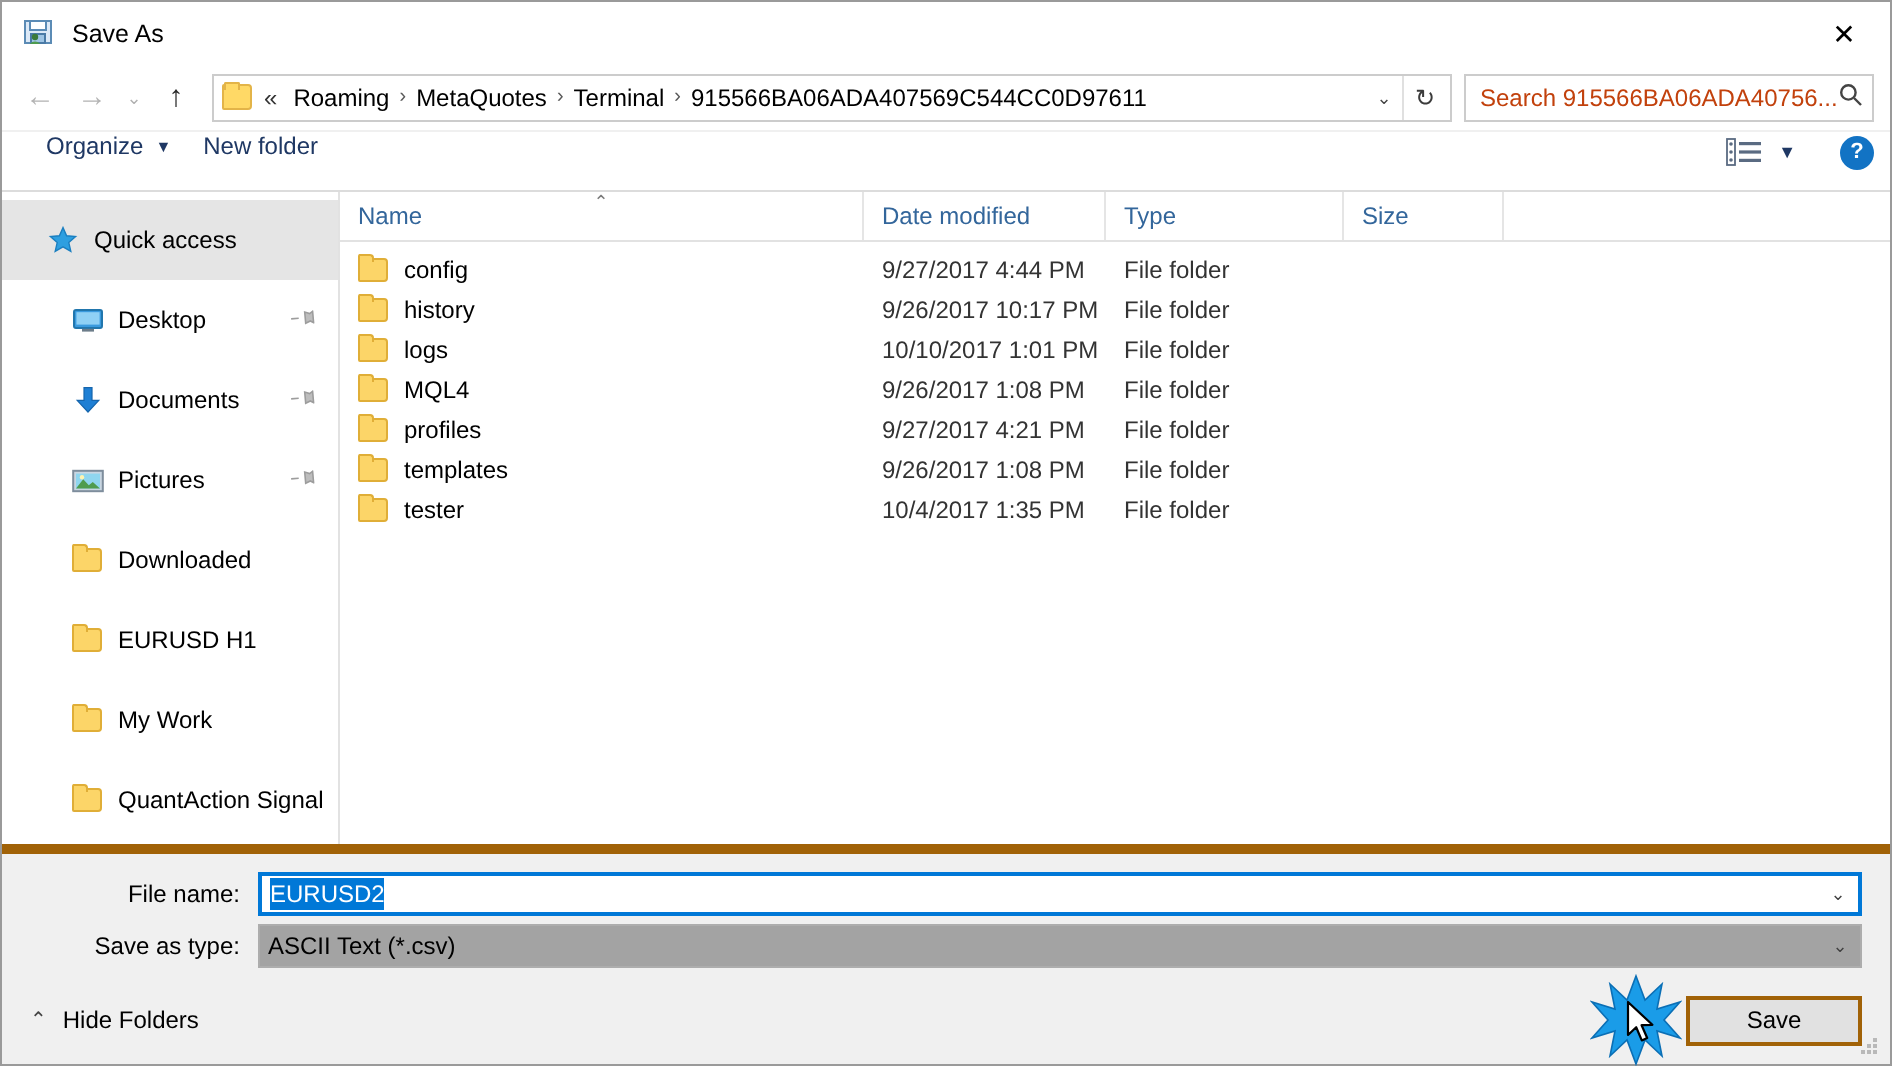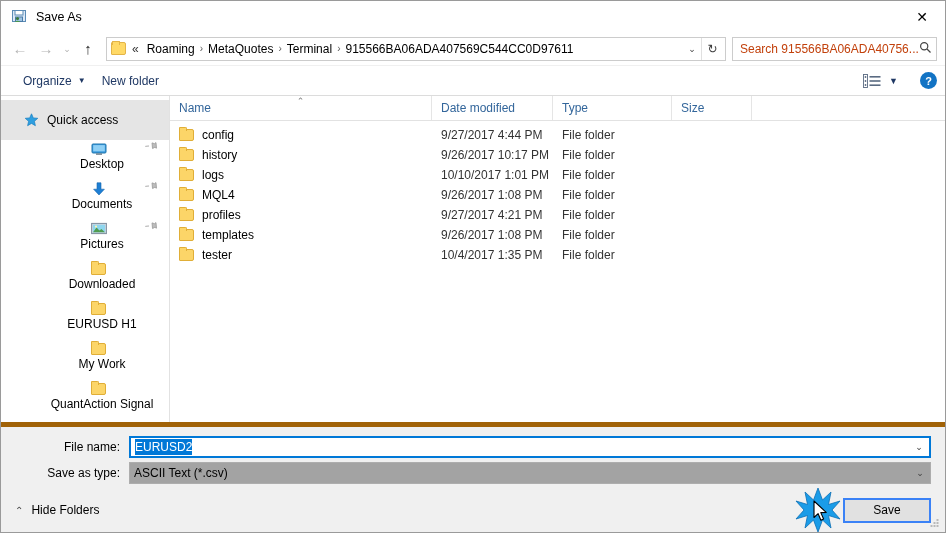--- a/index.html
+++ b/index.html
@@ -75,21 +75,21 @@
     width:205px; height:24px; margin-left:6px; background:#fff;
     border:1px solid #cccccc; display:flex; align-items:center;
     padding:0 4px 0 7px; flex:0 0 205px;
   }
   .searchbox .ph { flex:1; color:#c2410c; font-size:12px; white-space:nowrap; overflow:hidden; }
   .search-icon { width:14px; text-align:center; color:#333; font-size:12px; }
 
   
   .toolbar {
     height:30px; flex:0 0 30px; background:#fff;
-    display:flex; align-items:center; padding:0 8px 0 14px;
+    display:flex; align-items:flex-start; padding:0 8px 0 14px;
     border-bottom:1px solid #dcdcdc;
   }
   .tb-item { font-size:12px; color:#1f3864; padding:0 8px; display:flex; align-items:center; }
   .tb-item .caret { font-size:8px; margin-left:6px; color:#1f3864; }
   .tb-right { margin-left:auto; display:flex; align-items:center; gap:2px; }
   .viewicon { width:22px; height:20px; position:relative; display:flex; align-items:center; justify-content:center; }
   .view-caret { font-size:9px; color:#1f3864; padding:0 8px 0 4px; }
   .help-btn {
     width:17px; height:17px; border-radius:50%;
     background:#1273c4; color:#fff; font-size:11px; font-weight:bold;
@@ -99,21 +99,21 @@
   
   .main { flex:1; display:flex; background:#fff; min-height:0; }
   .sidebar {
     width:169px; flex:0 0 169px; background:#fff;
     border-right:1px solid #e2e2e2; padding-top:4px; overflow:hidden;
   }
   .sb-item {
     height:40px; display:flex; align-items:center;
     padding-left:22px; font-size:12px; color:#000; position:relative;
   }
-  .sb-item.indent { padding-left:34px;flex-direction:column; }
+  .sb-item.indent { padding-left:34px; }
   .sb-item.selected { background:#e5e5e5; }
   .sb-item .ico { width:17px; height:16px; margin-right:7px; flex:0 0 17px; position:relative; display:flex; align-items:center; justify-content:center;}
   .sb-item .label { white-space:nowrap; overflow:hidden; }
   .pin { position:absolute; right:12px; color:#9d9d9d; font-size:11px; transform:rotate(40deg); }
   .sb-gap { height:7px; }
 
   
   .folder {
     width:15px; height:12px; background:#fcd568;
     border:1px solid #e0ae37; border-radius:1px 2px 2px 1px; position:relative;
@@ -172,21 +172,21 @@
     flex:0 0 44px; background:#f0f0f0;
     display:flex; align-items:center; padding:0 14px; position:relative;
   }
   .hide-folders { display:flex; align-items:center; font-size:12px; color:#000; }
   .hide-folders .chev { font-size:10px; color:#444; margin-right:8px; }
   .btns { margin-left:auto; display:flex; align-items:center; gap:13px; }
   .btn {
     width:88px; height:25px; background:#e1e1e1; border:1px solid #adadad;
     display:flex; align-items:center; justify-content:center; font-size:12px; color:#000;
   }
-  .btn.default { border:2px solid #3b82f6; background:#e1e1e1; }
+  .btn.default { border:2px solid #a16207; background:#e1e1e1; }
   .grip {
     position:absolute; right:4px; bottom:3px; width:13px; height:13px;
   }
   .starburst { position:absolute; left:795px; top:487px; width:46px; height:46px; pointer-events:none; }
   .cursor { position:absolute; left:813px; top:500px; width:16px; height:24px; pointer-events:none; }
 </style>
 </head>
 <body>
 
 <div class="dialog">

